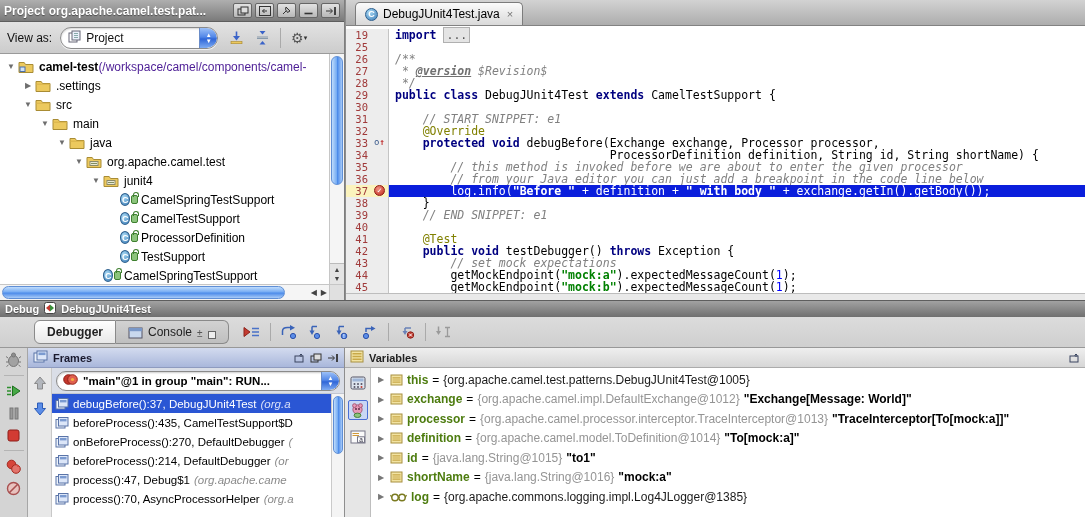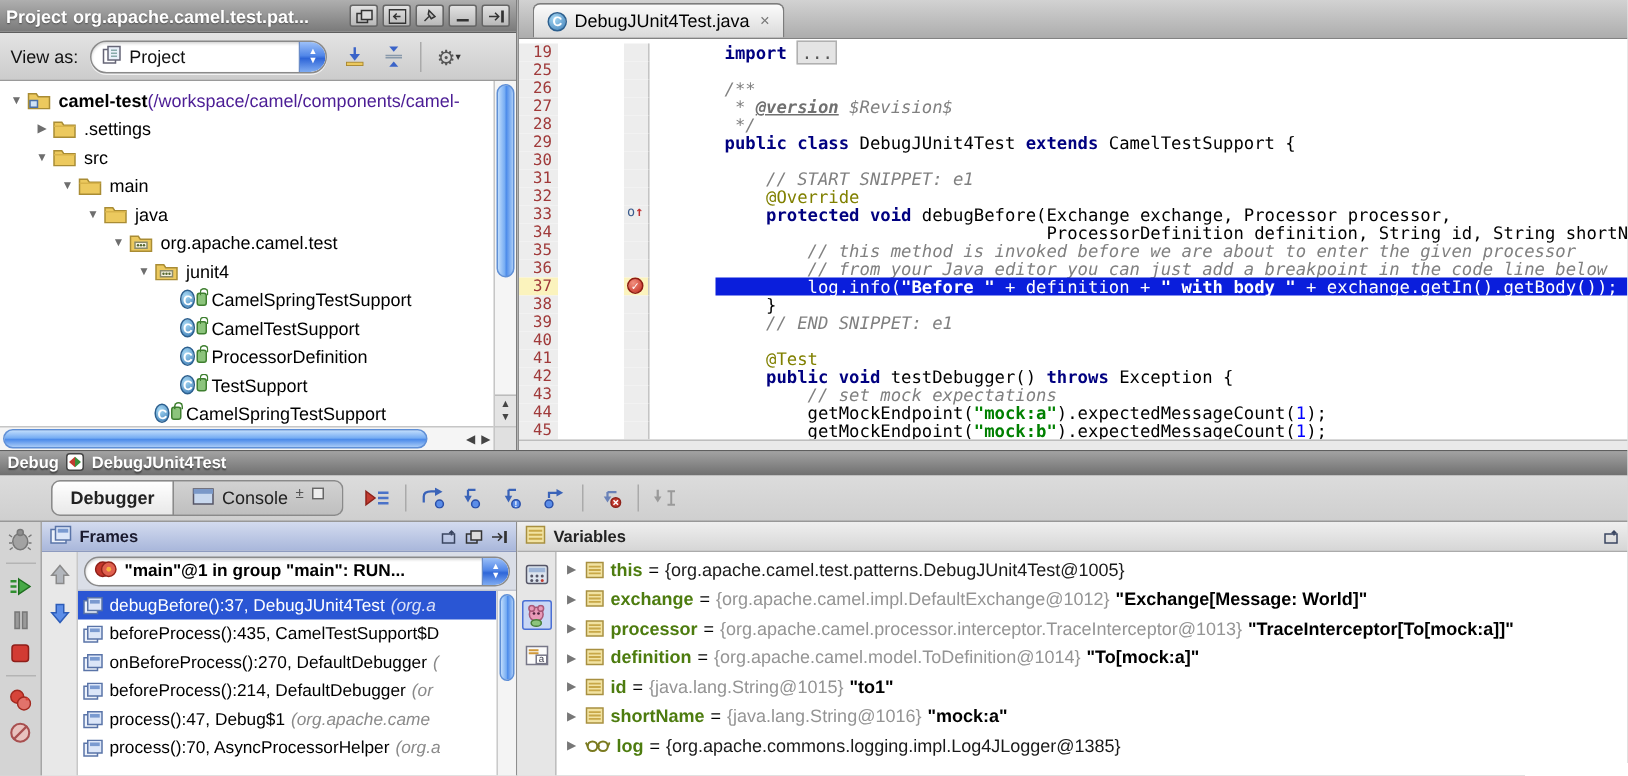--- a/index.html
+++ b/index.html
@@ -57,21 +57,21 @@
   
   .editor { position:absolute; left:345px; top:0; width:740px; height:300px; background:#fff; border-left:1px solid #8E8E8E; }
   .tabbar { height:26px; background:linear-gradient(#D2D2D2,#ADADAD); border-bottom:1px solid #828282;
     display:flex; align-items:flex-end; padding-left:9px; }
   .etab { height:23px; background:linear-gradient(#FBFBFB,#D9D9D9); border:1px solid #7C7C7C; border-bottom:none;
     border-radius:5px 5px 0 0; display:flex; align-items:center; padding:0 9px; font-size:12px; gap:5px; color:#000; }
   .tab-close { color:#777; font-size:11px; margin-left:2px; }
 
   .code { position:absolute; top:26px; left:0; right:0; bottom:7px; background:#fff; overflow:hidden;
     font-family:"DejaVu Sans Mono", monospace; font-size:11.5px; padding-top:3px; }
-  .cline { height:12px; line-height:12px; display:flex; white-space:pre;gap:44px; }
+  .cline { height:12px; line-height:12px; display:flex; white-space:pre; }
   .lnum { width:26px; flex:none; text-align:right; padding-right:4px; color:#A03A3A; background:#EDEDED; font-size:10.5px; }
   .gut { width:17px; flex:none; background:#EDEDED; border-right:1px solid #C4C4C4; position:relative; }
   .ctext { padding-left:6px; flex:1; color:#000; }
   .cline.bp .lnum, .cline.bp .gut { background:#FBF3BD; }
   .cline.exec .ctext { background:#0A1EDC; color:#fff; }
   .cline.exec .ctext .str, .cline.exec .ctext .kw { color:#fff; }
   .kw { color:#000080; font-weight:bold; }
   .cmt { color:#808080; font-style:italic; }
   .doc { color:#808080; font-style:italic; }
   .doctag { color:#707070; font-weight:bold; font-style:italic; text-decoration:underline; }
@@ -85,21 +85,21 @@
     color:#fff; font-size:8px; line-height:10px; text-align:center; }
   .ovr-mark { position:absolute; left:2px; top:0; font-size:9px; line-height:11px; color:#3A5A8C; }
   .ovr-mark b { color:#C03030; }
 
   
   .dbg { position:absolute; left:0; top:300px; width:1085px; height:217px; background:#D4D4D4; border-top:1px solid #5E5E5E; }
   .dbg-title { height:16px; background:linear-gradient(#A2A2A2,#6F6F6F); color:#fff; font-size:11px; font-weight:bold;
     display:flex; align-items:center; gap:5px; padding:0 5px; text-shadow:0 1px 1px rgba(0,0,0,.45); }
   .dbg-tabs { position:absolute; top:16px; left:0; right:0; height:31px; background:linear-gradient(#DCDCDC,#CFCFCF);
     border-bottom:1px solid #989898; display:flex; align-items:center; padding-left:34px; gap:0; }
-  .dtab { height:24px; display:flex; align-items:flex-start; gap:5px; padding:4px 12px; font-size:12px;
+  .dtab { height:24px; display:flex; align-items:flex-end; gap:5px; padding:4px 12px; font-size:12px;
     border:1px solid #8A8A8A; background:linear-gradient(#D2D2D2,#BFBFBF); color:#222; }
   .dtab.first { border-radius:6px 0 0 6px; }
   .dtab.last { border-radius:0 6px 6px 0; border-left:none; }
   .dtab.active { background:linear-gradient(#FFFFFF,#E8E8E8); font-weight:bold; }
   .mini-box { display:inline-block; width:8px; height:8px; border:1px solid #666; background:#EEE; }
   .mini-glyph { color:#555; font-size:10px; line-height:10px; }
   .stepbar { display:flex; align-items:center; gap:9px; margin-left:14px; }
   .stepbar .vsep { height:18px; }
   .sicon { width:18px; height:16px; display:flex; align-items:center; justify-content:center; }
 

